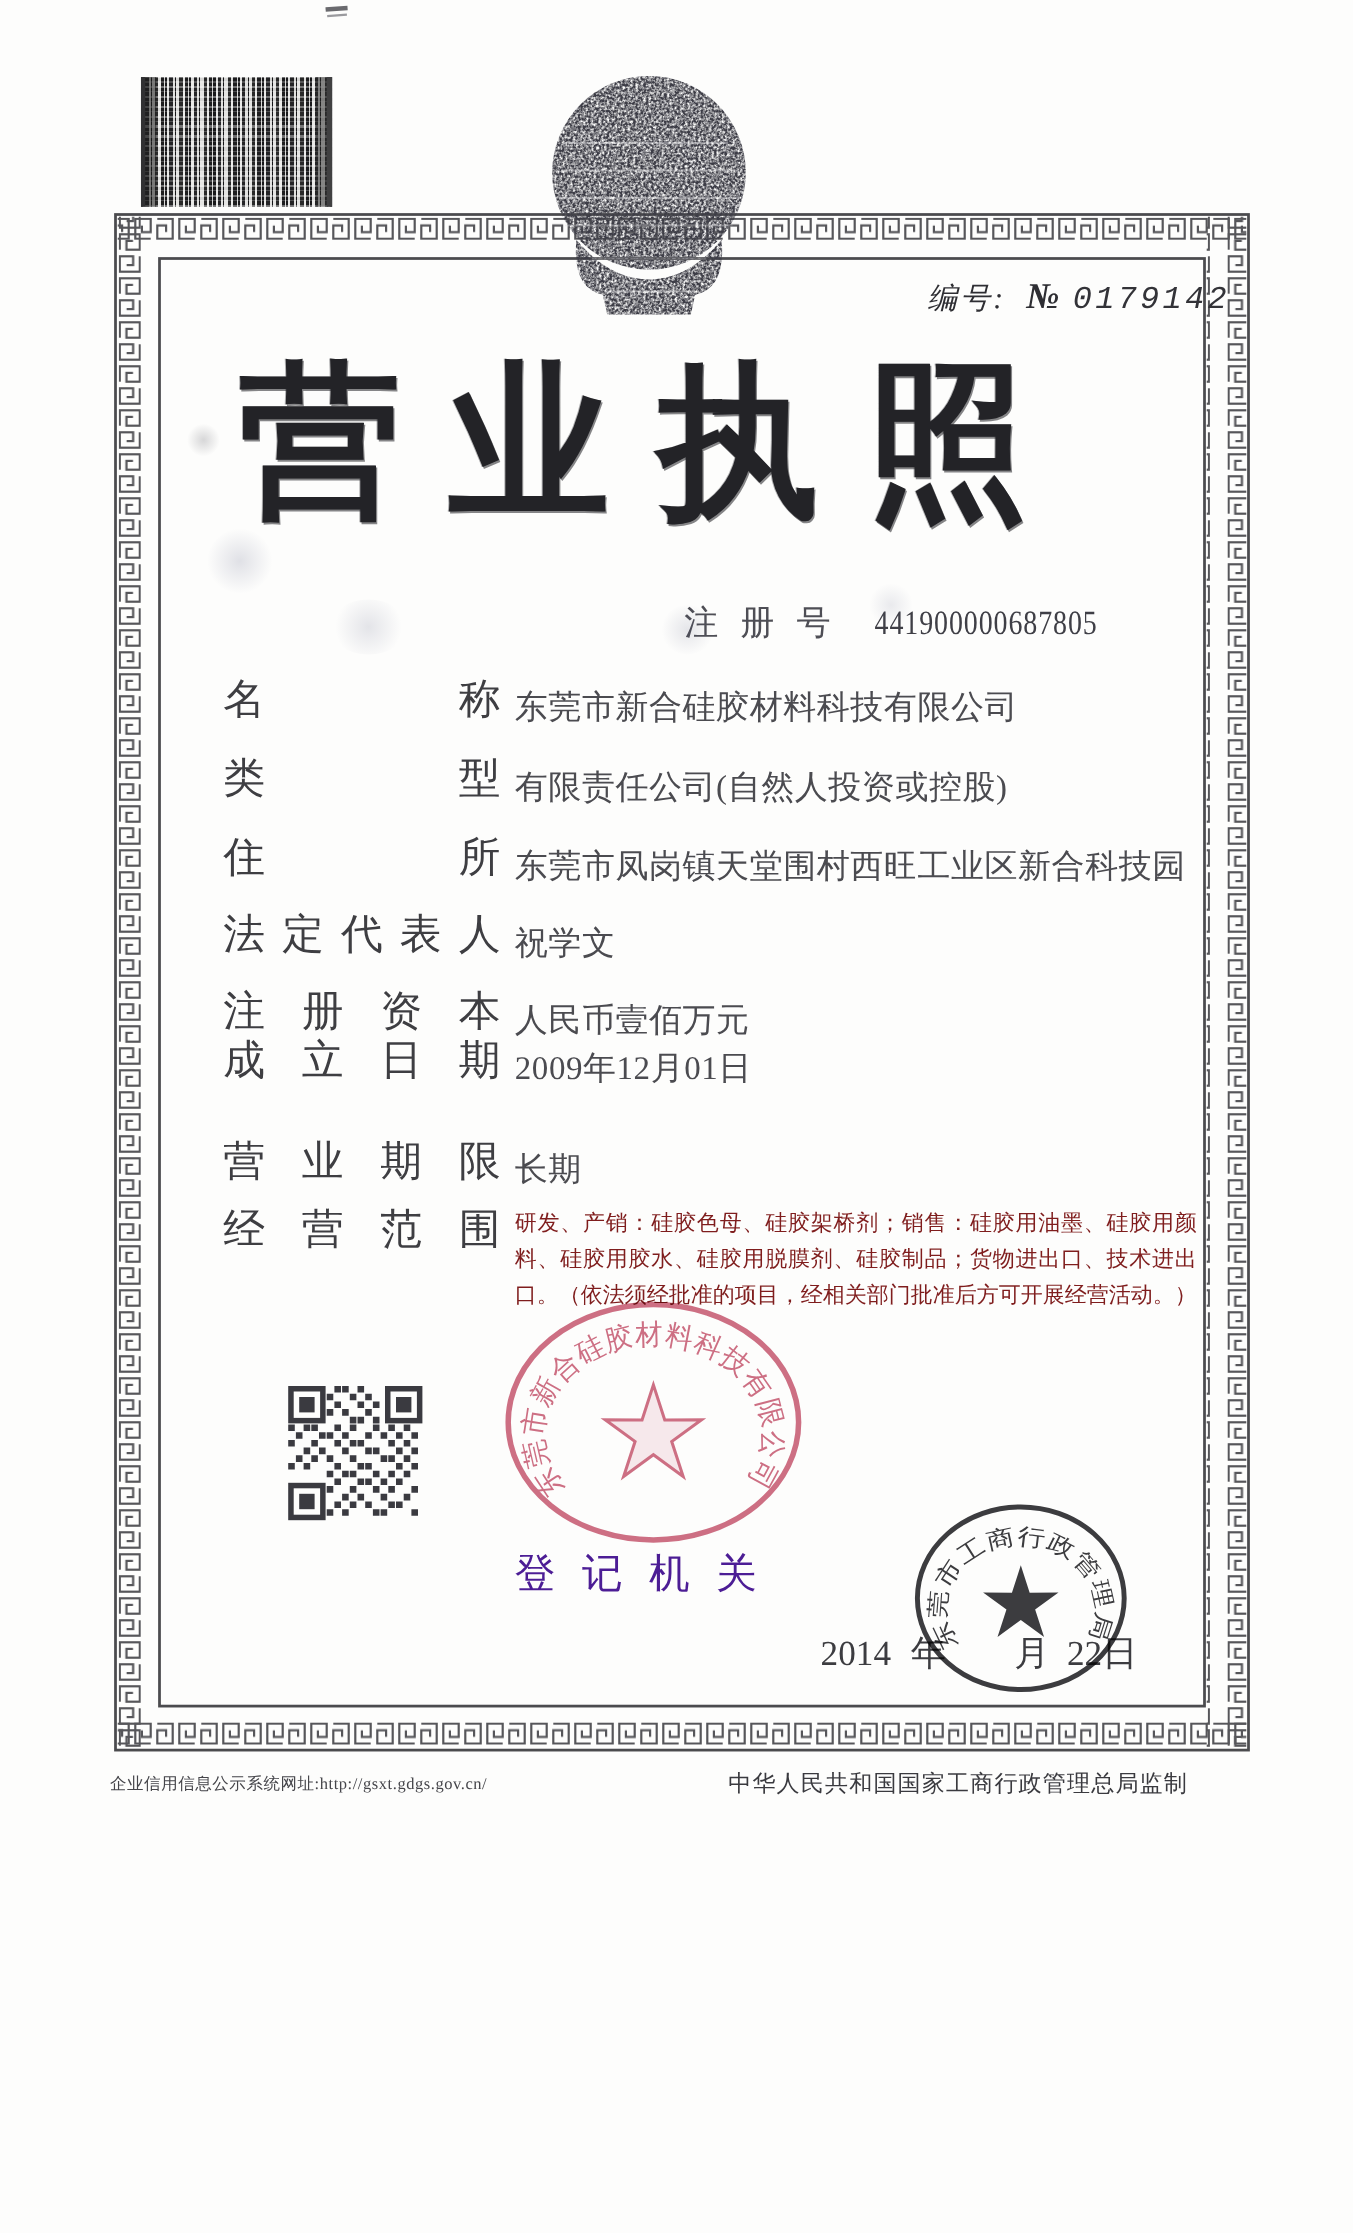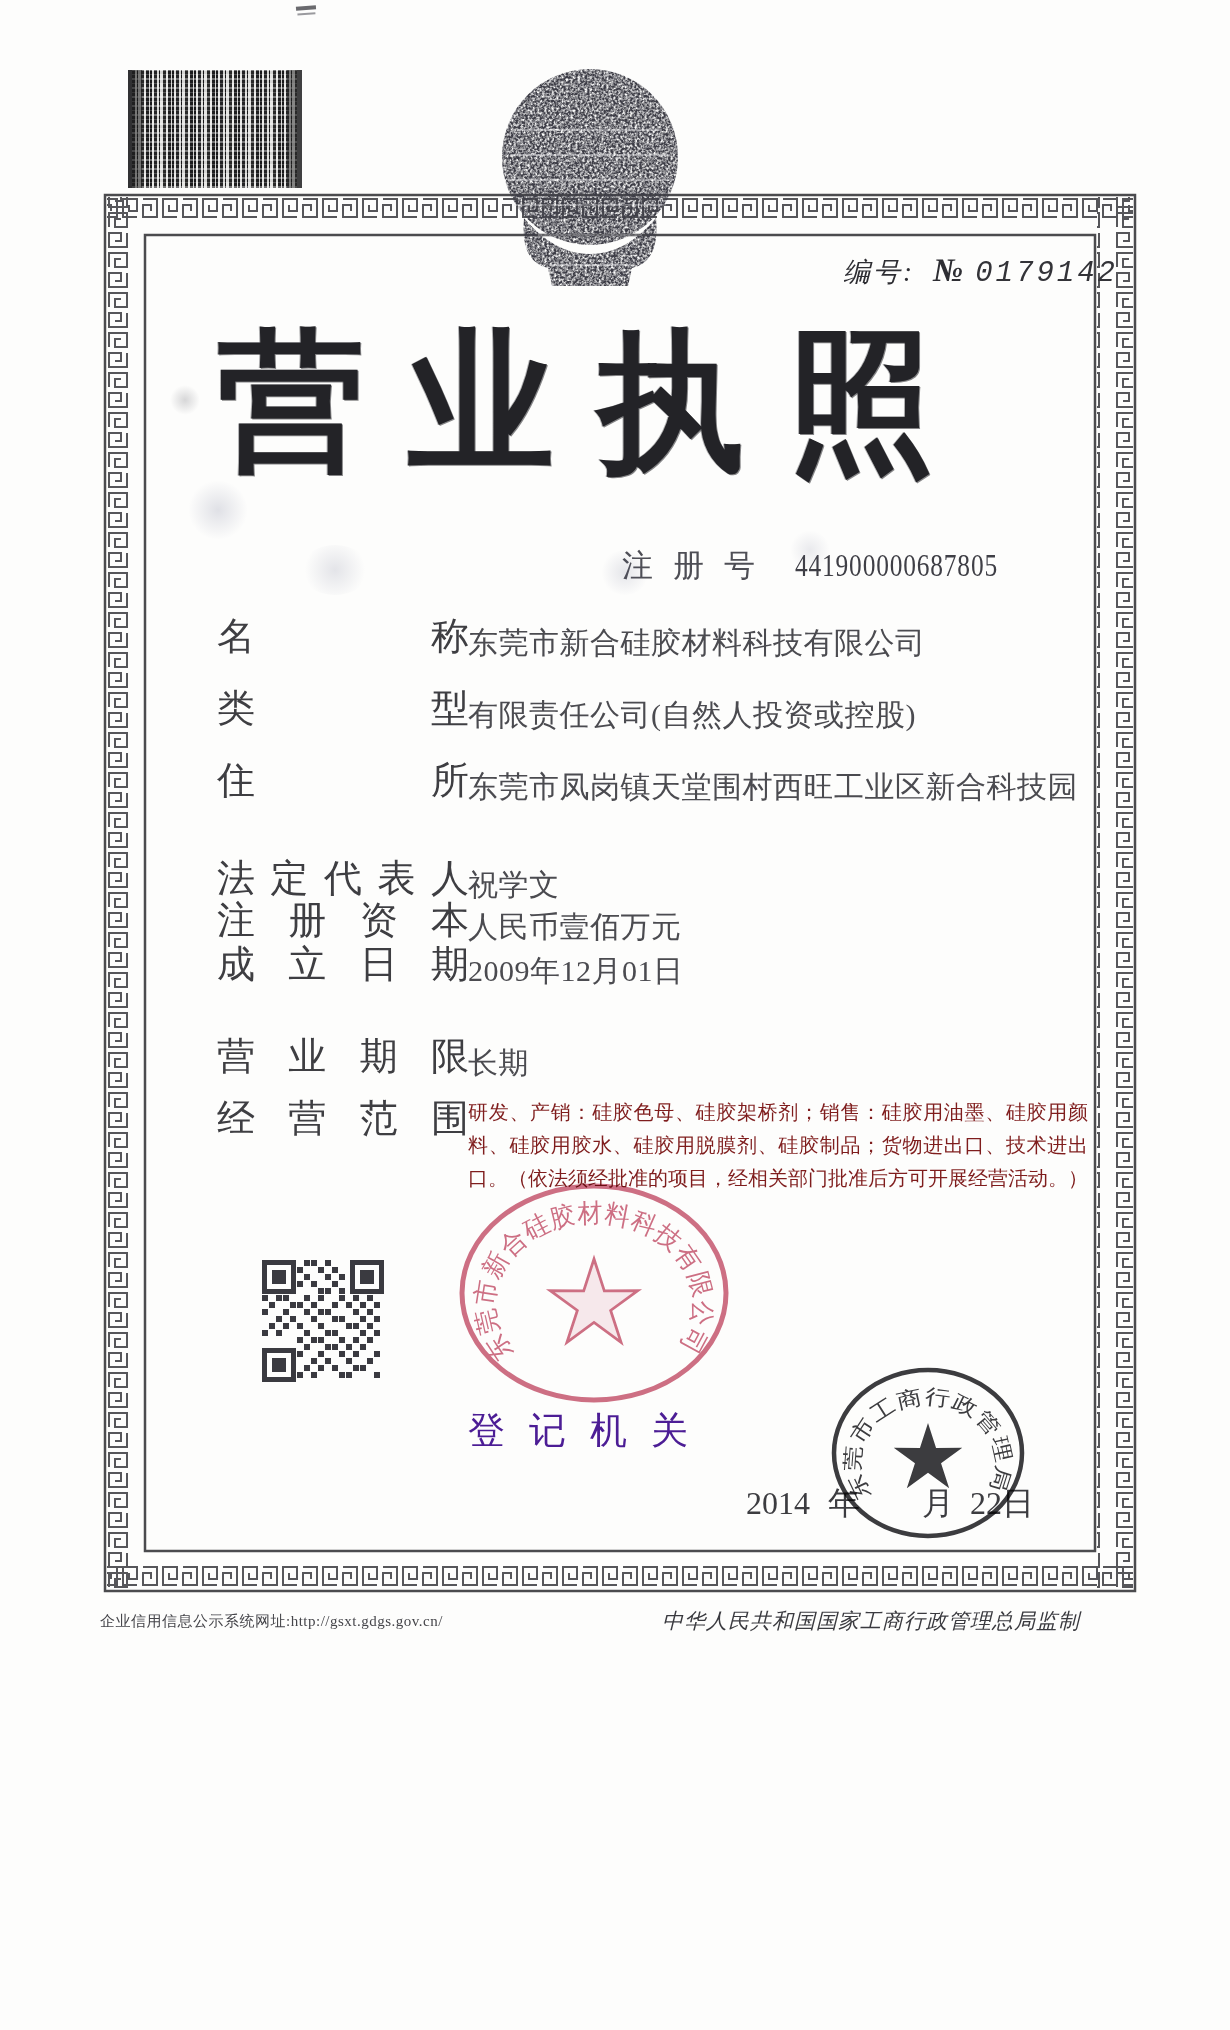--- a/index.html
+++ b/index.html
@@ -46,34 +46,33 @@
   .regline .rlab{font-size:31px;letter-spacing:20px;color:#4e4e55;}
   .regline .rnum{display:inline-block;font-size:31px;letter-spacing:1px;color:#3f3f46;
     transform:scaleX(.82);transform-origin:left center;margin-left:16px;}
   
   .row{position:absolute;left:203px;width:900px;height:52px;}
   .flabel{
     position:absolute;left:0;top:0;width:252px;
     font-size:38px;color:#3e3e42;
     text-align:justify;text-align-last:justify;text-justify:inter-character;
     line-height:1.1;
-    margin-left:14px;
   }
   .fvalue{position:absolute;left:265px;top:7px;font-size:30px;color:#4b4b50;white-space:nowrap;letter-spacing:.5px;}
   .fvalue.para{
     top:-2px;width:620px;white-space:normal;font-size:20px;line-height:33px;
     text-align:justify;text-justify:inter-ideograph;letter-spacing:0;color:#7f1d1d;
   }
   
   .registrar{position:absolute;left:468px;top:1406px;font-size:37px;letter-spacing:24px;color:#4c1d95;white-space:nowrap;}
   .date-part{position:absolute;top:1482px;font-size:32px;color:#3c3c40;white-space:nowrap;word-spacing:10px;text-align:right;}
   .dp0{left:746px;} .dp1{left:922px;} .dp2{left:970px;}
   
   .footer-left{position:absolute;left:100px;top:1612px;font-size:15px;letter-spacing:.5px;color:#45454a;}
-  .footer-right{position:absolute;right:150px;top:1607px;font-size:21px;letter-spacing:1px;color:#3a3a3f;font-style:italic;}
+  .footer-right{position:absolute;right:150px;top:1607px;font-size:21px;letter-spacing:1px;color:#3a3a3f;}
   
   .mark-top{position:absolute;left:296px;top:6px;width:20px;height:4px;background:#6a6a6e;transform:rotate(-4deg);box-shadow:0 6px 0 -1px #9a9a9e;}
   .smudge{position:absolute;border-radius:50%;pointer-events:none;}
   .sm1{left:188px;top:480px;width:60px;height:60px;background:radial-gradient(circle, rgba(90,95,130,.18), rgba(90,95,130,0) 70%);}
   .sm2{left:300px;top:545px;width:70px;height:50px;background:radial-gradient(circle, rgba(80,85,120,.15), rgba(80,85,120,0) 70%);}
   .sm3{left:600px;top:550px;width:50px;height:45px;background:radial-gradient(circle, rgba(80,85,120,.14), rgba(80,85,120,0) 70%);}
   .sm4{left:790px;top:530px;width:40px;height:40px;background:radial-gradient(circle, rgba(90,95,130,.12), rgba(90,95,130,0) 70%);}
   .sm5{left:170px;top:385px;width:30px;height:30px;background:radial-gradient(circle, rgba(60,60,70,.2), rgba(60,60,70,0) 70%);}
 </style>
 </head>
@@ -142,21 +141,21 @@
     <div class="fvalue">东莞市新合硅胶材料科技有限公司</div>
   </div>
   <div class="row" style="top:688px">
     <div class="flabel">类型</div>
     <div class="fvalue">有限责任公司(自然人投资或控股)</div>
   </div>
   <div class="row" style="top:760px">
     <div class="flabel">住所</div>
     <div class="fvalue">东莞市凤岗镇天堂围村西旺工业区新合科技园</div>
   </div>
-  <div class="row" style="top:858px">
+  <div class="row" style="top:830px">
     <div class="flabel">法定代表人</div>
     <div class="fvalue">祝学文</div>
   </div>
   <div class="row" style="top:900px">
     <div class="flabel">注册资本</div>
     <div class="fvalue">人民币壹佰万元</div>
   </div>
   <div class="row" style="top:944px">
     <div class="flabel">成立日期</div>
     <div class="fvalue">2009年12月01日</div>

